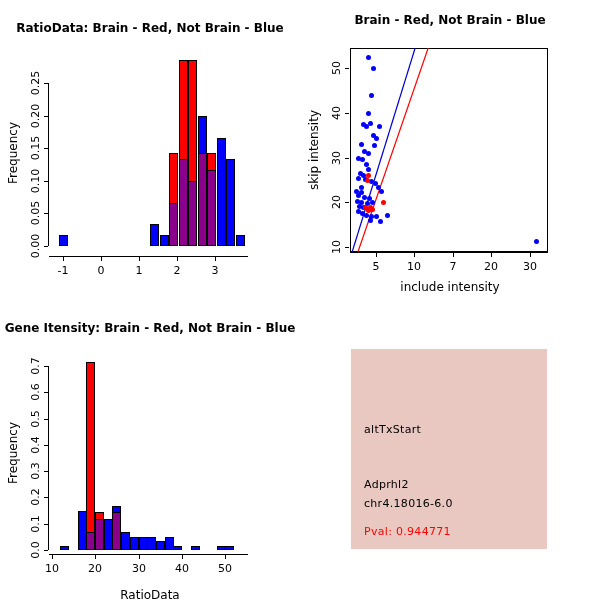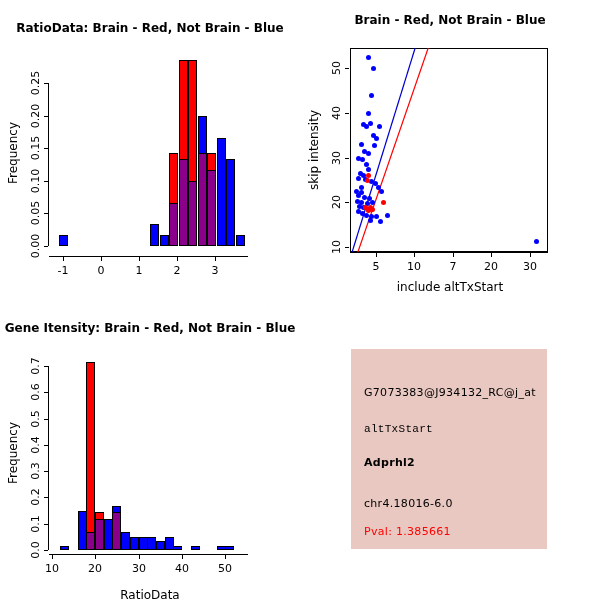--- a/index.html
+++ b/index.html
@@ -65,21 +65,21 @@
       <div style="position: absolute; left: 169px; top: 195px; width: 9px; height: 43px; background: rgb(139, 0, 139); border: 1px solid rgb(0, 0, 0); box-sizing: border-box;"></div>
       <div style="position: absolute; left: 179px; top: 151px; width: 9px; height: 87px; background: rgb(139, 0, 139); border: 1px solid rgb(0, 0, 0); box-sizing: border-box;"></div>
       <div style="position: absolute; left: 188px; top: 173px; width: 9px; height: 65px; background: rgb(139, 0, 139); border: 1px solid rgb(0, 0, 0); box-sizing: border-box;"></div>
       <div style="position: absolute; left: 198px; top: 145px; width: 9px; height: 93px; background: rgb(139, 0, 139); border: 1px solid rgb(0, 0, 0); box-sizing: border-box;"></div>
       <div style="position: absolute; left: 207px; top: 162px; width: 9px; height: 76px; background: rgb(139, 0, 139); border: 1px solid rgb(0, 0, 0); box-sizing: border-box;"></div>
     </div>
 
   <div class="panel" style="left:300px;top:0;">
     <div class="chart-title">Brain - Red, Not Brain - Blue</div>
     <div class="y-axis-label" style="left:14px;top:150px;">skip intensity</div>
-    <div class="x-axis-label">include altTxStart</div>
+    <div class="x-axis-label">include intensity</div>
   <div style="position: absolute; left: 50px; top: 252px; width: 198px; height: 1px; background: rgb(0, 0, 0);"></div>
       <div style="position: absolute; left: 76px; top: 253px; width: 1px; height: 4px; background: rgb(0, 0, 0);"></div>
       <div style="position: absolute; left: 76px; top: 260px; transform: translateX(-50%); font-size: 11px;">5</div>
       <div style="position: absolute; left: 114px; top: 253px; width: 1px; height: 4px; background: rgb(0, 0, 0);"></div>
       <div style="position: absolute; left: 114px; top: 260px; transform: translateX(-50%); font-size: 11px;">10</div>
       <div style="position: absolute; left: 153px; top: 253px; width: 1px; height: 4px; background: rgb(0, 0, 0);"></div>
       <div style="position: absolute; left: 153px; top: 260px; transform: translateX(-50%); font-size: 11px;">7</div>
       <div style="position: absolute; left: 191px; top: 253px; width: 1px; height: 4px; background: rgb(0, 0, 0);"></div>
       <div style="position: absolute; left: 191px; top: 260px; transform: translateX(-50%); font-size: 11px;">20</div>
       <div style="position: absolute; left: 230px; top: 253px; width: 1px; height: 4px; background: rgb(0, 0, 0);"></div>
@@ -207,21 +207,20 @@
       <div style="position: absolute; left: 86px; top: 54px; width: 9px; height: 188px; background: rgb(255, 0, 0); border: 1px solid rgb(0, 0, 0); box-sizing: border-box;"></div>
       <div style="position: absolute; left: 95px; top: 204px; width: 9px; height: 38px; background: rgb(255, 0, 0); border: 1px solid rgb(0, 0, 0); box-sizing: border-box;"></div>
       <div style="position: absolute; left: 112px; top: 204px; width: 9px; height: 38px; background: rgb(255, 0, 0); border: 1px solid rgb(0, 0, 0); box-sizing: border-box;"></div>
       <div style="position: absolute; left: 86px; top: 224px; width: 9px; height: 18px; background: rgb(139, 0, 139); border: 1px solid rgb(0, 0, 0); box-sizing: border-box;"></div>
       <div style="position: absolute; left: 95px; top: 211px; width: 9px; height: 31px; background: rgb(139, 0, 139); border: 1px solid rgb(0, 0, 0); box-sizing: border-box;"></div>
       <div style="position: absolute; left: 112px; top: 204px; width: 9px; height: 38px; background: rgb(139, 0, 139); border: 1px solid rgb(0, 0, 0); box-sizing: border-box;"></div>
     </div>
 
   <div class="panel" style="left:300px;top:300px;">
     <div class="info-box" id="info-box" style="background: rgb(232, 200, 192);">
-      <div class="info-line" style="top:37px;">G7073383@J934132_RC@j_at</div>
-      <div class="info-line" style="top:74px;font-family:Liberation Mono, monospace;">altTxStart</div>
-      <div class="info-line" style="top:107px;font-weight:bold;">Adprhl2</div>
+      <div class="info-line" style="top:74px;">altTxStart</div>
+      <div class="info-line" style="top:129px;">Adprhl2</div>
       <div class="info-line" style="top:148px;">chr4.18016-6.0</div>
-      <div class="info-line" style="top: 176px; color: rgb(255, 0, 0);" id="pval-line">Pval: 1.385661</div>
+      <div class="info-line" style="top: 176px; color: rgb(255, 0, 0);" id="pval-line">Pval: 0.944771</div>
     </div>
   </div>
 
 </div>
 
 </body></html>

